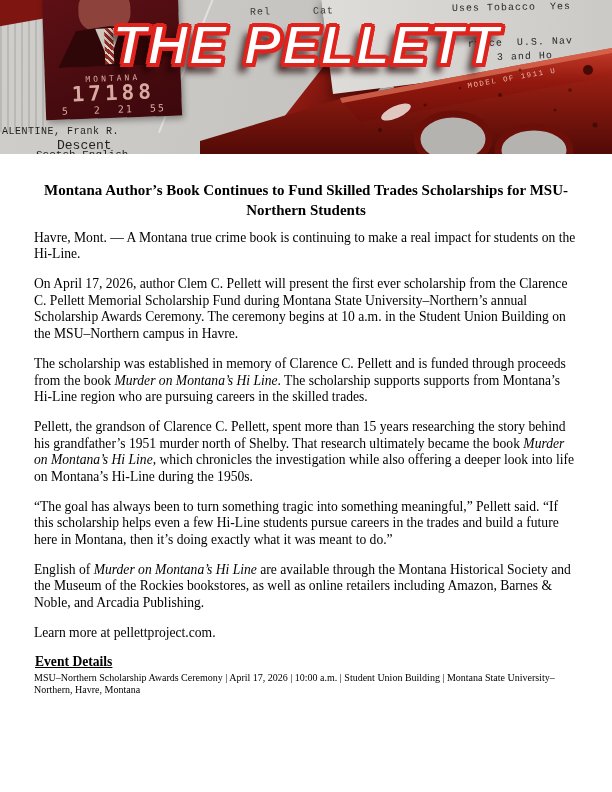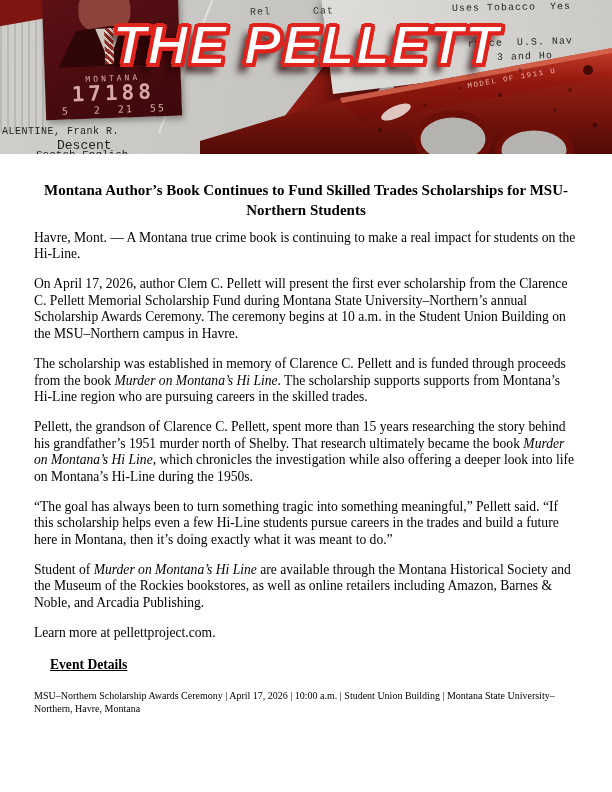--- a/index.html
+++ b/index.html
@@ -112,21 +112,21 @@
   
   .article{padding:0 34px;}
   h1.headline{
     font-size:15px;font-weight:bold;line-height:1.32;
     text-align:center;margin:27px 6px 9px;
   }
   p.para{font-size:13.6px;line-height:1.24;margin:0 0 12.5px;}
   .it{font-style:italic;}
   .event-heading{
     font-size:13.6px;font-weight:bold;line-height:1.24;
-    text-decoration:underline;margin:16px;
+    text-decoration:underline;margin:1px;
   }
   .event-line{font-size:10px;line-height:1.24;margin:0;}
 </style>
 </head>
 <body>
 
 <div class="page">
 
   <header class="banner">
     <div class="edge-stripes"></div>
@@ -200,21 +200,21 @@
 
   <main class="article">
     <h1 class="headline">Montana Author’s Book Continues to Fund Skilled Trades Scholarships for MSU-Northern Students</h1>
 
     <div>
         <p class="para"><span>Havre, Mont. — A Montana true crime book is continuing to make a real impact for students on the Hi-Line.</span></p>
         <p class="para"><span>On April 17, 2026, author Clem C. Pellett will present the first ever scholarship from the Clarence C. Pellett Memorial Scholarship Fund during Montana State University–Northern’s annual Scholarship Awards Ceremony. The ceremony begins at 10 a.m. in the Student Union Building on the MSU–Northern campus in Havre.</span></p>
         <p class="para"><span>The scholarship was established in memory of Clarence C. Pellett and is funded through proceeds from the book </span><span class="it">Murder on Montana’s Hi Line</span><span>. The scholarship supports supports from Montana’s Hi-Line region who are pursuing careers in the skilled trades.</span></p>
         <p class="para"><span>Pellett, the grandson of Clarence C. Pellett, spent more than 15 years researching the story behind his grandfather’s 1951 murder north of Shelby. That research ultimately became the book </span><span class="it">Murder on Montana’s Hi Line</span><span>, which chronicles the investigation while also offering a deeper look into life on Montana’s Hi-Line during the 1950s.</span></p>
         <p class="para"><span>“The goal has always been to turn something tragic into something meaningful,” Pellett said. “If this scholarship helps even a few Hi-Line students pursue careers in the trades and build a future here in Montana, then it’s doing exactly what it was meant to do.”</span></p>
-        <p class="para"><span>Student of </span><span class="it">Murder on Montana’s Hi Line</span><span> are available through the Montana Historical Society and the Museum of the Rockies bookstores, as well as online retailers including Amazon, Barnes &amp; Noble, and Arcadia Publishing.</span></p>
+        <p class="para"><span>English of </span><span class="it">Murder on Montana’s Hi Line</span><span> are available through the Montana Historical Society and the Museum of the Rockies bookstores, as well as online retailers including Amazon, Barnes &amp; Noble, and Arcadia Publishing.</span></p>
         <p class="para"><span>Learn more at pellettproject.com.</span></p>
       </div>
 
     <section>
       <h2 class="event-heading">Event Details</h2>
       <p class="event-line">MSU–Northern Scholarship Awards Ceremony | April 17, 2026 | 10:00 a.m. | Student Union Building | Montana State University–Northern, Havre, Montana</p>
     </section>
   </main>
 
 </div>

